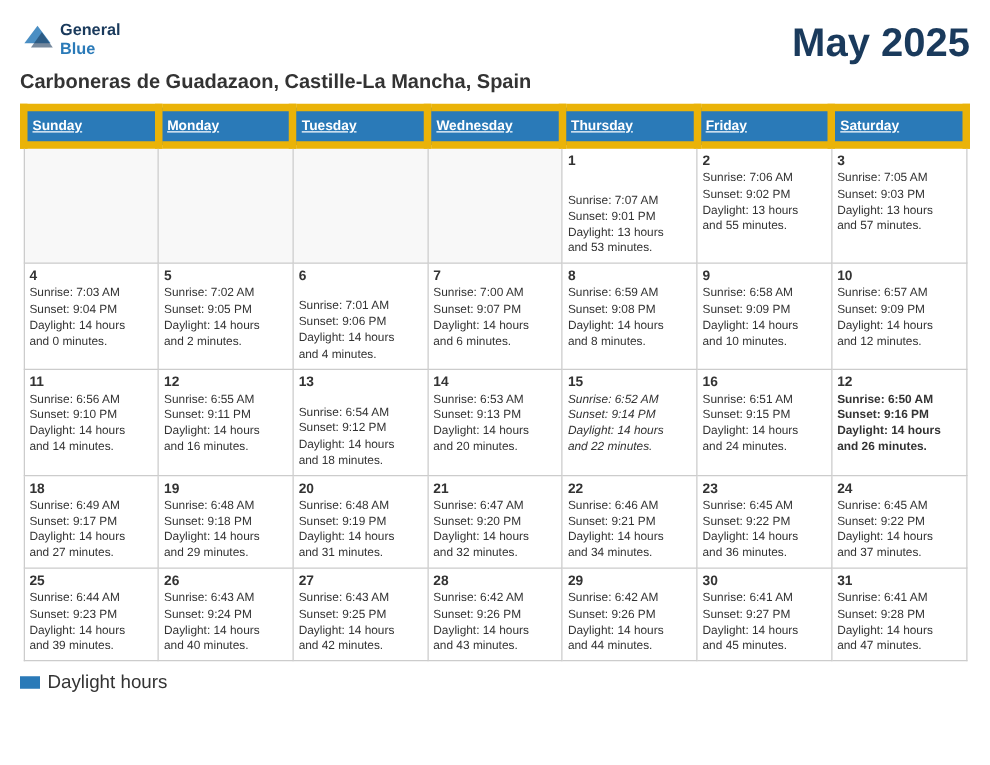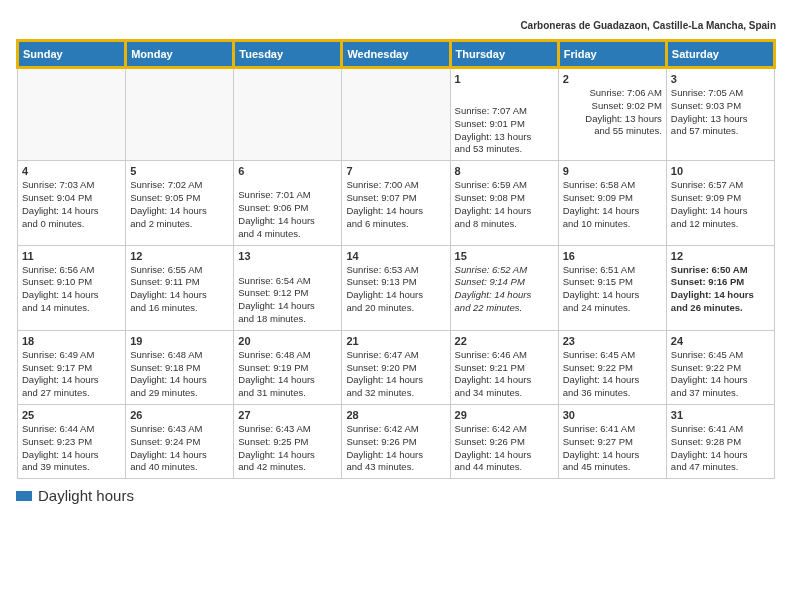--- a/index.html
+++ b/index.html
@@ -25,38 +25,39 @@
       width: 28px;
       height: 28px;
     }
     .title {
       font-size: 32px;
       font-weight: bold;
       color: #1a3a5c;
       text-align: right;
     }
     .subtitle {
-      text-align: right;
-      font-size: 10px;
+      text-align: left;
+      font-size: 16px;
       font-weight: bold;
       color: #333;
       margin-bottom: 8px;
     }
     .calendar {
       width: 100%;
       border-collapse: collapse;
       font-size: 10px;
     }
     .calendar th {
       background: #2a7ab8;
       color: #fff;
       padding: 6px 4px;
       text-align: left;
       font-size: 11px;
-      border: 3px solid #eab308;
+      border: 6px solid #eab308;
+      text-decoration: underline;
     }
     .calendar td {
       border: 1px solid #ccc;
       vertical-align: top;
       padding: 4px;
       width: calc(100% / 7);
       min-height: 80px;
       background: #fff;
     }
     .calendar td.empty {
@@ -85,20 +86,32 @@
       width: 16px;
       height: 10px;
       background: #2a7ab8;
       display: inline-block;
     }
   </style>
 </head>
 <body>
 
 <div class="header-top">
+  <div class="logo">
+    <svg class="logo-icon" viewBox="0 0 32 32" xmlns="http://www.w3.org/2000/svg">
+      <rect x="0" y="0" width="32" height="32" fill="none"></rect>
+      <polygon points="16,4 28,20 4,20" fill="#2a7ab8" opacity="0.85"></polygon>
+      <polygon points="20,10 30,24 10,24" fill="#1a3a5c" opacity="0.6"></polygon>
+    </svg>
+    <div>
+      <div style="font-size:13px;font-weight:bold;color:#1a3a5c;">General</div>
+      <div style="font-size:13px;font-weight:bold;color:#2a7ab8;">Blue</div>
+    </div>
+  </div>
+  <div class="title">May 2025</div>
 </div>
 
 <div class="subtitle">Carboneras de Guadazaon, Castille-La Mancha, Spain</div>
 
 <table class="calendar">
   <thead>
     <tr>
     <th>Sunday</th>
         <th>Monday</th>
         <th>Tuesday</th>
@@ -116,21 +129,21 @@
         <td class="empty"></td>
         <td>
           <div class="day-num">1</div>
           <div class="day-info" style="white-space: pre-line; margin-top: 20px;">Sunrise: 7:07 AM
 Sunset: 9:01 PM
 Daylight: 13 hours
 and 53 minutes.</div>
         </td>
         <td>
           <div class="day-num">2</div>
-          <div class="day-info" style="white-space: pre-line; text-align: right;">Sunrise: 7:06 AM
+          <div class="day-info" style="white-space: pre-line;">Sunrise: 7:06 AM
 Sunset: 9:02 PM
 Daylight: 13 hours
 and 55 minutes.</div>
         </td>
         <td>
           <div class="day-num">3</div>
           <div class="day-info" style="white-space: pre-line;">Sunrise: 7:05 AM
 Sunset: 9:03 PM
 Daylight: 13 hours
 and 57 minutes.</div>

